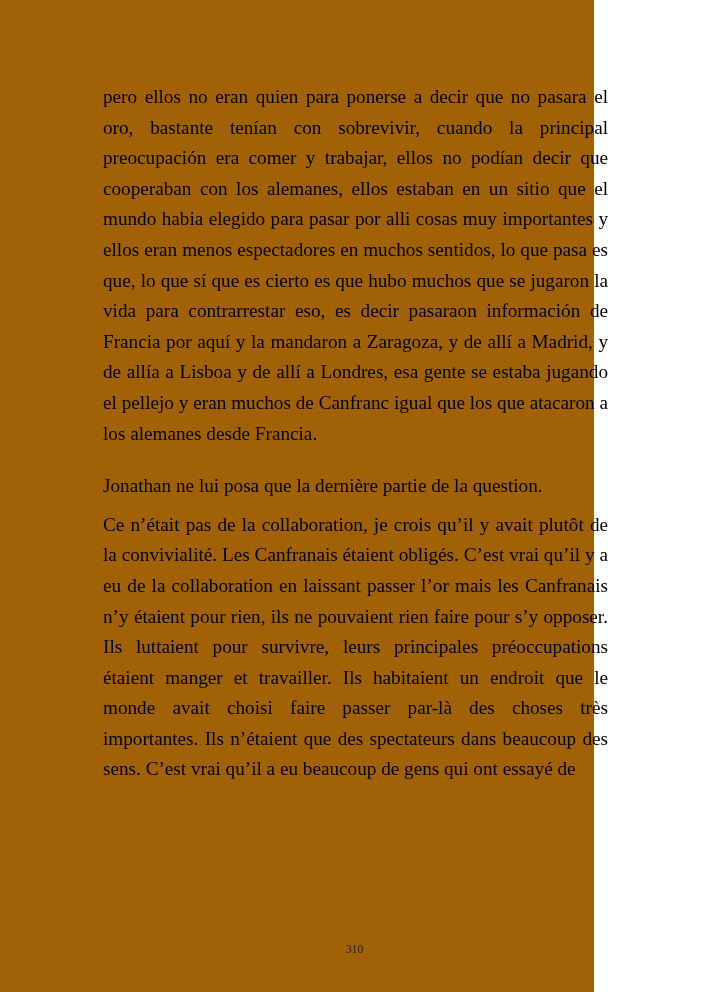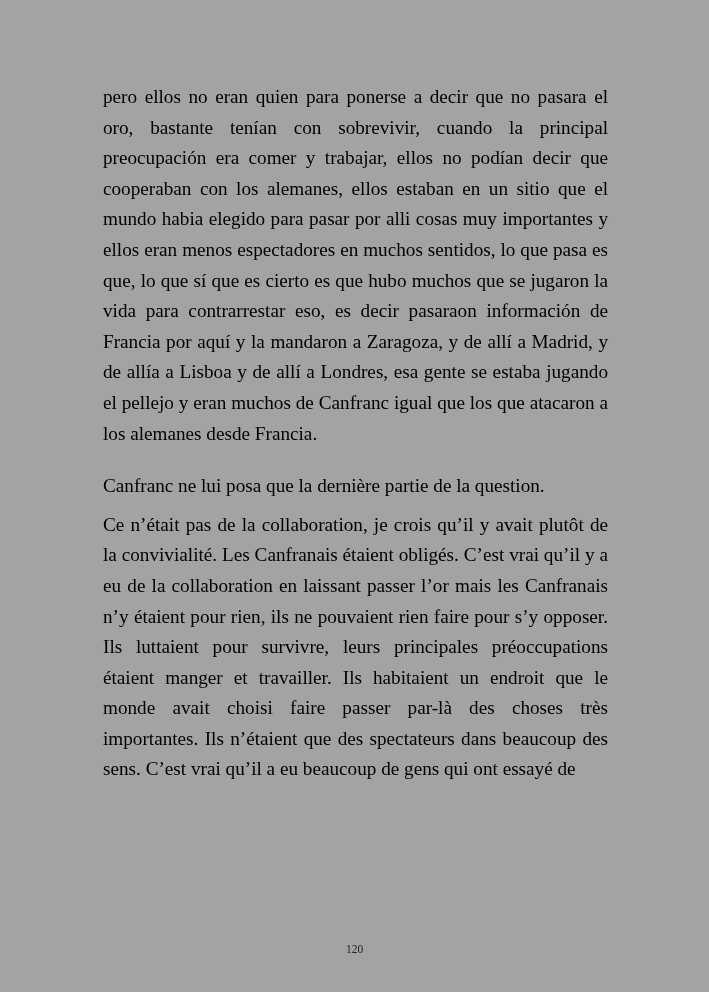--- a/index.html
+++ b/index.html
@@ -12,23 +12,23 @@
     height: 992px;
     font-family: "Liberation Serif", serif;
     color: #000000;
     position: relative;
     overflow: hidden;
   }
   .page {
     position: absolute;
     left: 0;
     top: 0;
-    width: 709px;
+    width: 594px;
     height: 992px;
-    background: #a3a3a3;
+    background: #a16207;
   }
   .content {
     position: absolute;
     left: 103px;
     top: 82px;
     width: 505px;
   }
   p.para {
     margin: 0;
     font-size: 19.2px;
@@ -53,17 +53,17 @@
     font-family: "Liberation Serif", serif;
     color: #222222;
   }
 </style>
 </head>
 <body>
 
 <div class="page">
   <div class="content">
     <p class="para">pero ellos no eran quien para ponerse a decir que no pasara el oro, bastante tenían con sobrevivir, cuando la principal preocupación era comer y trabajar, ellos no podían decir que cooperaban con los alemanes, ellos estaban en un sitio que el mundo habia elegido para pasar por alli cosas muy importantes y ellos eran menos espectadores en muchos sentidos, lo que pasa es que, lo que sí que es cierto es que hubo muchos que se jugaron la vida para contrarrestar eso, es decir pasaraon información de Francia por aquí y la mandaron a Zaragoza, y de allí a Madrid, y de allía a Lisboa y de allí a Londres, esa gente se estaba jugando el pellejo y eran muchos de Canfranc igual que los que atacaron a los alemanes desde Francia.</p>
-    <p class="para gap-before">Canfranc ne lui posa que la dernière partie de la question.</p>
+    <p class="para gap-before">Jonathan ne lui posa que la dernière partie de la question.</p>
     <p class="para tight-before">Ce n’était pas de la collaboration, je crois qu’il y avait plutôt de la convivialité. Les Canfranais étaient obligés. C’est vrai qu’il y a eu de la collaboration en laissant passer l’or mais les Canfranais n’y étaient pour rien, ils ne pouvaient rien faire pour s’y opposer. Ils luttaient pour survivre, leurs principales préoccupations étaient manger et travailler. Ils habitaient un endroit que le monde avait choisi faire passer par-là des choses très importantes. Ils n’étaient que des spectateurs dans beaucoup des sens. C’est vrai qu’il a eu beaucoup de gens qui ont essayé de</p>
   </div>
-  <div class="folio">120</div>
+  <div class="folio">310</div>
 </div>
 
 </body></html>

